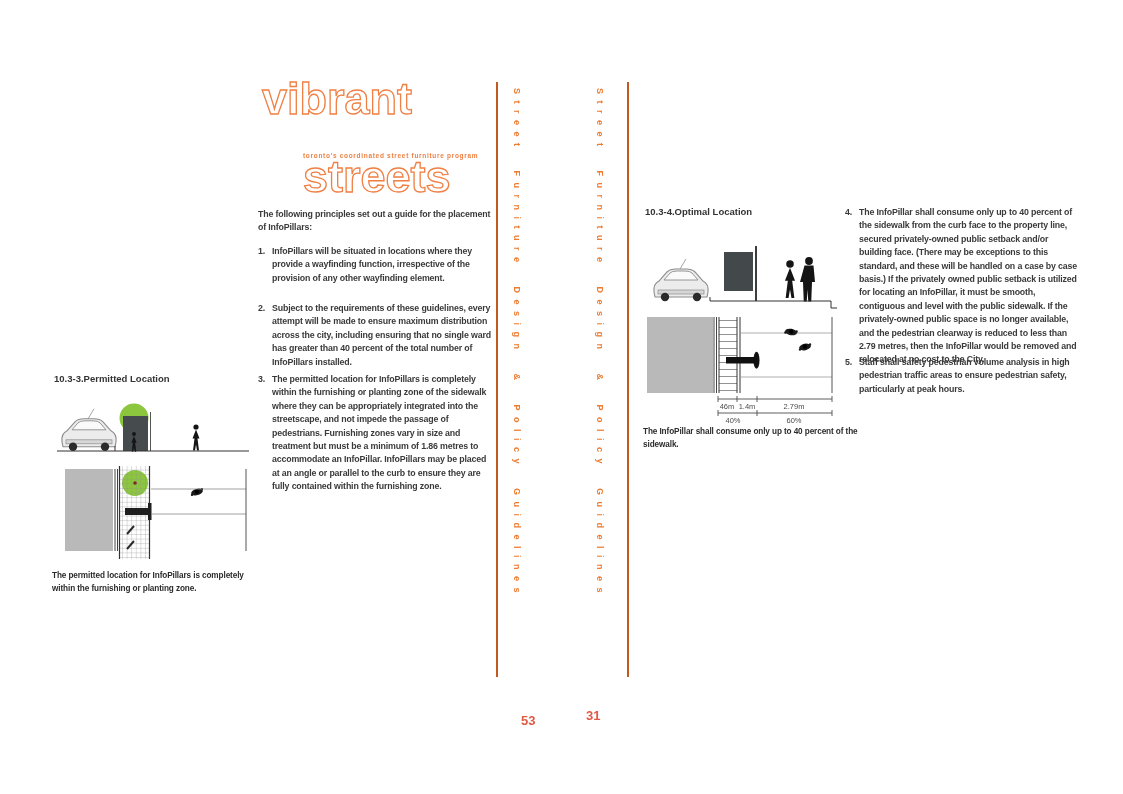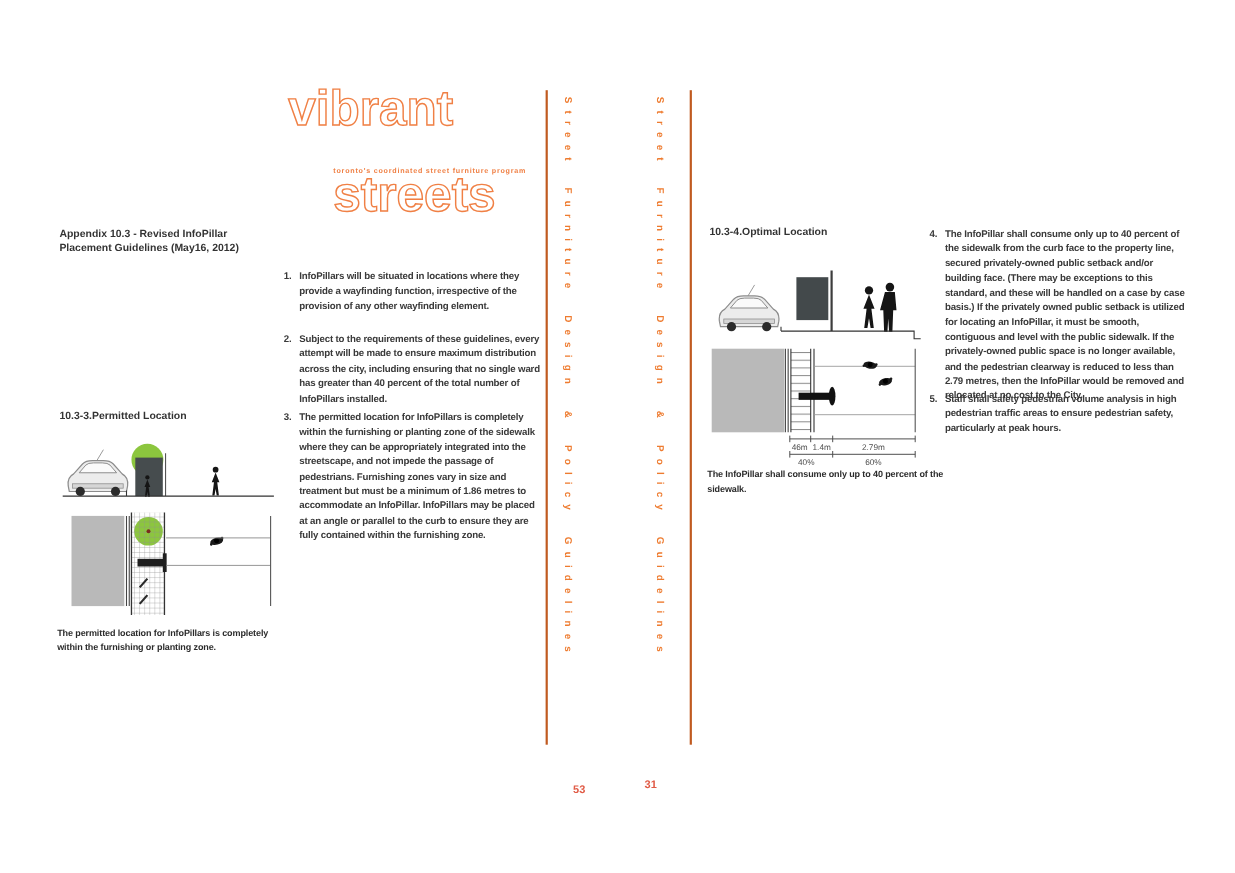--- a/index.html
+++ b/index.html
@@ -27,43 +27,43 @@
   
   .h-bold{position:absolute;font-size:9.5px;font-weight:bold;color:#333;line-height:12.5px;}
   .body-block{position:absolute;font-size:8.8px;font-weight:600;letter-spacing:-0.15px;
               line-height:13.4px;color:#3a3a3a;}
   .li{display:flex;}
   .li .num{width:14px;flex:0 0 14px;}
   .li .t{flex:1;}
   .caption{position:absolute;font-size:8.2px;font-weight:bold;letter-spacing:-0.1px;
            line-height:12.5px;color:#2b2b2b;}
   .sec-title{margin-left:0;}
-  .pagenum{position:absolute;font-size:10px;font-weight:bold;color:#e05a45;}
+  .pagenum{position:absolute;font-size:13px;font-weight:bold;color:#e05a45;}
 
   .fig{position:absolute;}
   .dimtext{font-size:7.5px;fill:#4d4d4d;font-family:"Liberation Sans",sans-serif;}
 </style>
 </head>
 <body>
 
 <div class="canvas">
 
   <div>
     <div class="logo-word logo-w1">vibrant</div>
     <div class="logo-word logo-w2">streets</div>
     <div class="logo-tagline">toronto's coordinated street furniture program</div>
   </div>
 
   <div class="spine-line spine-left"></div>
   <div class="vtext vtext1">Street Furniture Design &amp; Policy Guidelines</div>
   <div class="vtext vtext2">Street Furniture Design &amp; Policy Guidelines</div>
   <div class="spine-line spine-right"></div>
 
-  <div class="h-bold" style="left:54px;top:207px;width:200px;">Appendix 10.3 - Revised InfoPillar Placement Guidelines (May16, 2012)</div>
-
+
+  <div class="body-block" style="left:258px;top:208px;width:237px;">The following principles set out a guide for the placement of InfoPillars:</div>
 
   <div class="body-block li" style="left:258px;top:245px;width:237px;">
     <span class="num">1.</span>
     <div class="t">InfoPillars will be situated in locations where they provide a wayfinding function, irrespective of the provision of any other wayfinding element.</div>
   </div>
   <div class="body-block li" style="left:258px;top:302px;width:237px;">
     <span class="num">2.</span>
     <div class="t">Subject to the requirements of these guidelines, every attempt will be made to ensure maximum distribution across the city, including ensuring that no single ward has greater than 40 percent of the total number of InfoPillars installed.</div>
   </div>
   <div class="body-block li" style="left:258px;top:373px;width:237px;">

